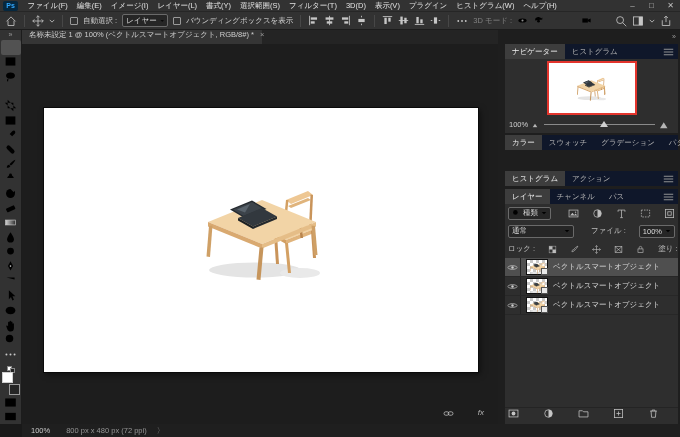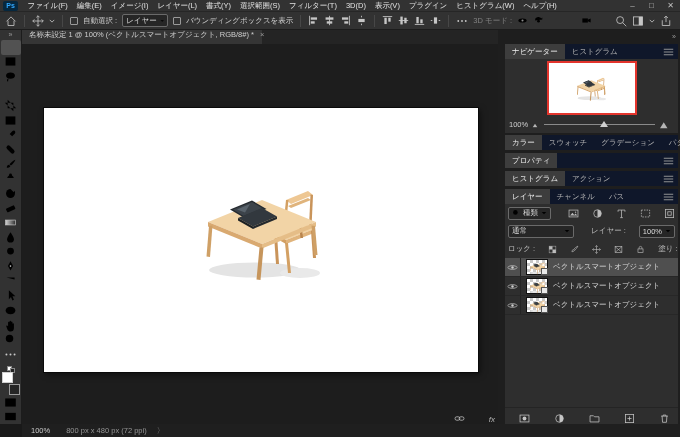--- a/index.html
+++ b/index.html
@@ -84,21 +84,21 @@
   .eyecell svg{width:11px;height:11px}
   .lthumb{position:relative;width:22px;height:16px;margin:0 5px;border:1px solid #111;
           background:repeating-conic-gradient(#c9c9c9 0 25%,#ffffff 0 50%);background-size:6px 6px}
   .lthumb.plain{background:#fff}
   .lthumb svg{position:absolute;left:1px;top:1px}
   .sobadge{position:absolute;right:-1px;bottom:-1px;width:7px;height:7px;background:#e9e9e9;border:1px solid #555}
   .lname{color:#d8d8d8;white-space:nowrap;overflow:hidden}
   .rowlock{margin-left:auto;margin-right:6px;color:#c7c7c7}
   .rowlock svg{width:9px;height:9px}
   #layers-footer{position:absolute;left:0;bottom:0;width:100%;height:17px;border-top:1px solid #242424;
-                 display:flex;align-items:flex-end;justify-content:flex-end;gap:24px;padding:0 8px;color:#b2b2b2}
+                 display:flex;align-items:flex-start;justify-content:flex-end;gap:24px;padding:0 19px;color:#b2b2b2}
   #layers-footer svg{width:11px;height:11px}
   .fx{font-size:8px;font-style:italic;color:#b2b2b2}
   
   #statusbar{left:0;top:424px;width:680px;height:13px;background:#1f1f1f;display:flex;align-items:center}
   #sb-corner{width:22px;height:13px;background:#191919}
   #sb-zoom{margin-left:9px;color:#c9c9c9}
   #sb-size{margin-left:16px;color:#969696}
   #sb-chev{margin-left:10px;color:#8a8a8a}
 </style>
 </head>
@@ -691,30 +691,20 @@
     <div class="panel" style="top:105px;height:15px">
       <div class="tabstrip">
         <span class="ptab on">カラー</span>
         <span class="ptab">スウォッチ</span>
         <span class="ptab">グラデーション</span>
         <span class="ptab">パターン</span>
 
       </div>
     </div>
 
-    <div class="panel" style="top:123px;height:15px">
-      <div class="tabstrip">
-        <span class="ptab on">プロパティ</span>
-        <span class="pmenu ic">
-            <svg>
-              <use href="#i-burger"></use>
-            </svg>
-          </span>
-      </div>
-    </div>
 
     <div class="panel" style="top:141px;height:15px">
       <div class="tabstrip">
         <span class="ptab on">ヒストグラム</span>
         <span class="ptab">アクション</span>
         <span class="pmenu ic">
             <svg>
               <use href="#i-burger"></use>
             </svg>
           </span>
@@ -778,21 +768,21 @@
             </span>
         </div>
 
         <div class="lp-row">
           <span class="combo" style="width:72px">
             <span>通常</span>
             <svg class="cv ic">
                 <use href="#i-chevd"></use>
               </svg>
           </span>
-          <span class="lp-label" style="margin-left:4px">レイヤー :</span>
+          <span class="lp-label" style="margin-left:4px">ファイル :</span>
           <span class="combo" style="width:37px">
             <span>100%</span>
             <svg class="cv ic">
                 <use href="#i-chevd"></use>
               </svg>
           </span>
         </div>
 
         <div class="lp-row">
           <span class="lp-label">ロック :</span>

